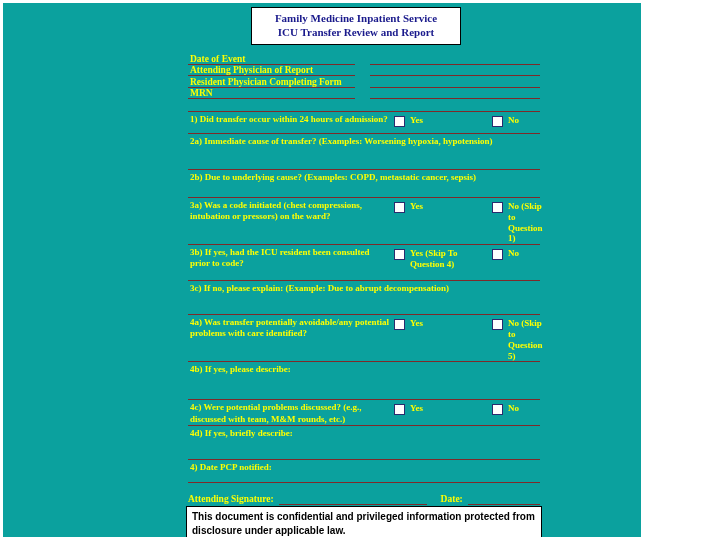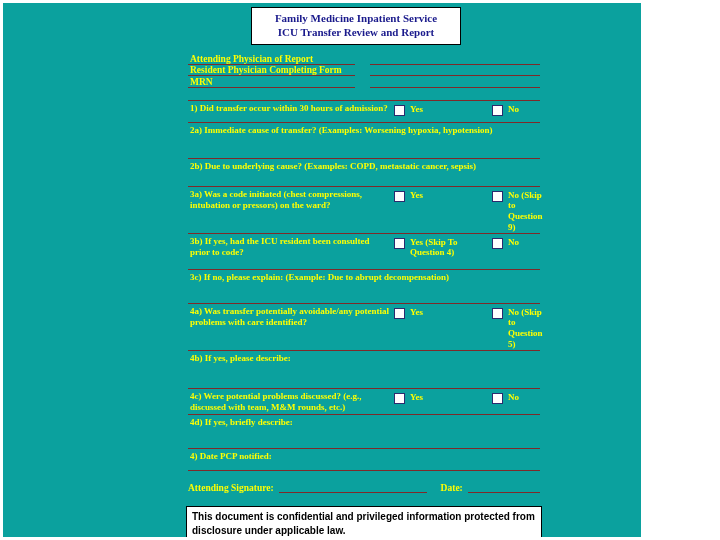--- a/index.html
+++ b/index.html
@@ -55,39 +55,44 @@
 <div class="slide">
 
   <div class="title-box">
     <div>Family Medicine Inpatient Service</div>
     <div>ICU Transfer Review and Report</div>
   </div>
 
   <div class="form">
 
     <div class="hdr-row">
+      <span class="hdr-label">Date of Event</span>
+      <span class="hdr-gap"></span>
+      <span class="hdr-value"></span>
+    </div>
+    <div class="hdr-row">
       <span class="hdr-label">Attending Physician of Report</span>
       <span class="hdr-gap"></span>
       <span class="hdr-value"></span>
     </div>
     <div class="hdr-row">
       <span class="hdr-label">Resident Physician Completing Form</span>
       <span class="hdr-gap"></span>
       <span class="hdr-value"></span>
     </div>
     <div class="hdr-row">
       <span class="hdr-label">MRN</span>
       <span class="hdr-gap"></span>
       <span class="hdr-value"></span>
     </div>
 
     <div class="qtable">
 
       <div class="qrow" style="min-height:22px">
-        <div class="qtext">1) Did transfer occur within 30 hours of admission?</div>
+        <div class="qtext">1) Did transfer occur within 24 hours of admission?</div>
         <div class="optcell yes">
           <span class="checkbox"></span>
           <span class="optlabel">Yes</span>
         </div>
         <div class="optcell no">
           <span class="checkbox"></span>
           <span class="optlabel">No</span>
         </div>
       </div>
 
@@ -102,21 +107,21 @@
       </div>
 
       <div class="qrow" style="min-height:28px">
         <div class="qtext">3a) Was a code initiated (chest compressions, intubation or pressors) on the ward?</div>
         <div class="optcell yes">
           <span class="checkbox"></span>
           <span class="optlabel">Yes</span>
         </div>
         <div class="optcell no">
           <span class="checkbox"></span>
-          <span class="optlabel">No (Skip to Question 9)</span>
+          <span class="optlabel">No (Skip to Question 1)</span>
         </div>
       </div>
 
       <div class="qrow" style="min-height:36px">
         <div class="qtext">3b) If yes, had the ICU resident been consulted prior to code?</div>
         <div class="optcell yes">
           <span class="checkbox"></span>
           <span class="optlabel">Yes (Skip To Question 4)</span>
         </div>
         <div class="optcell no">

